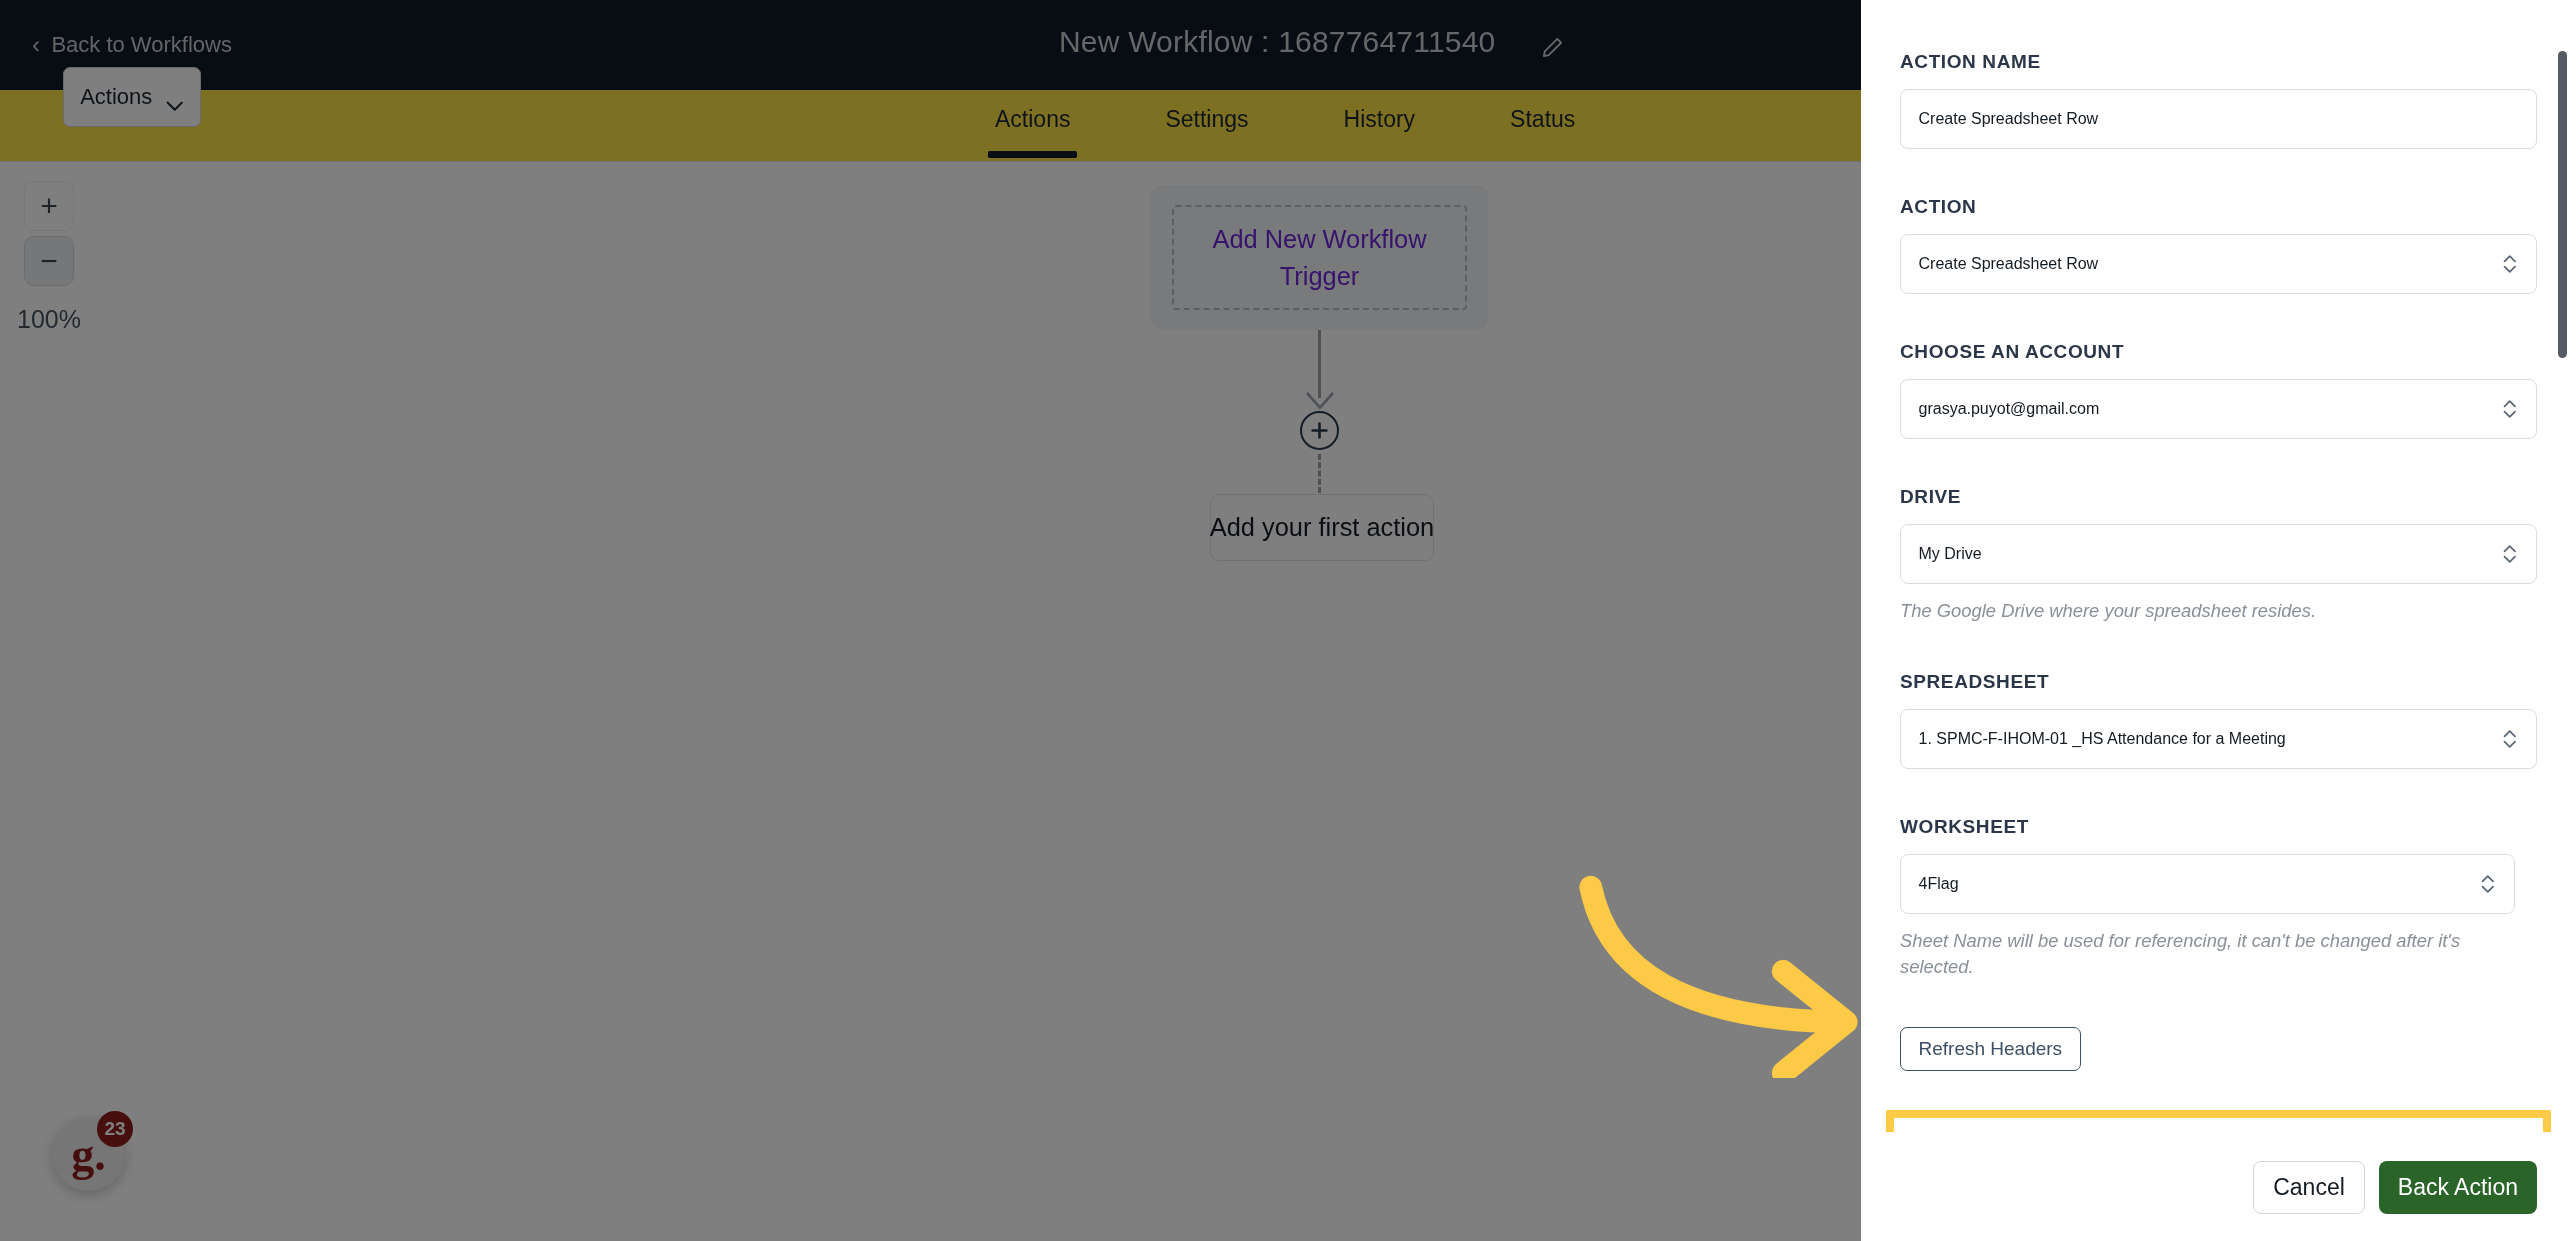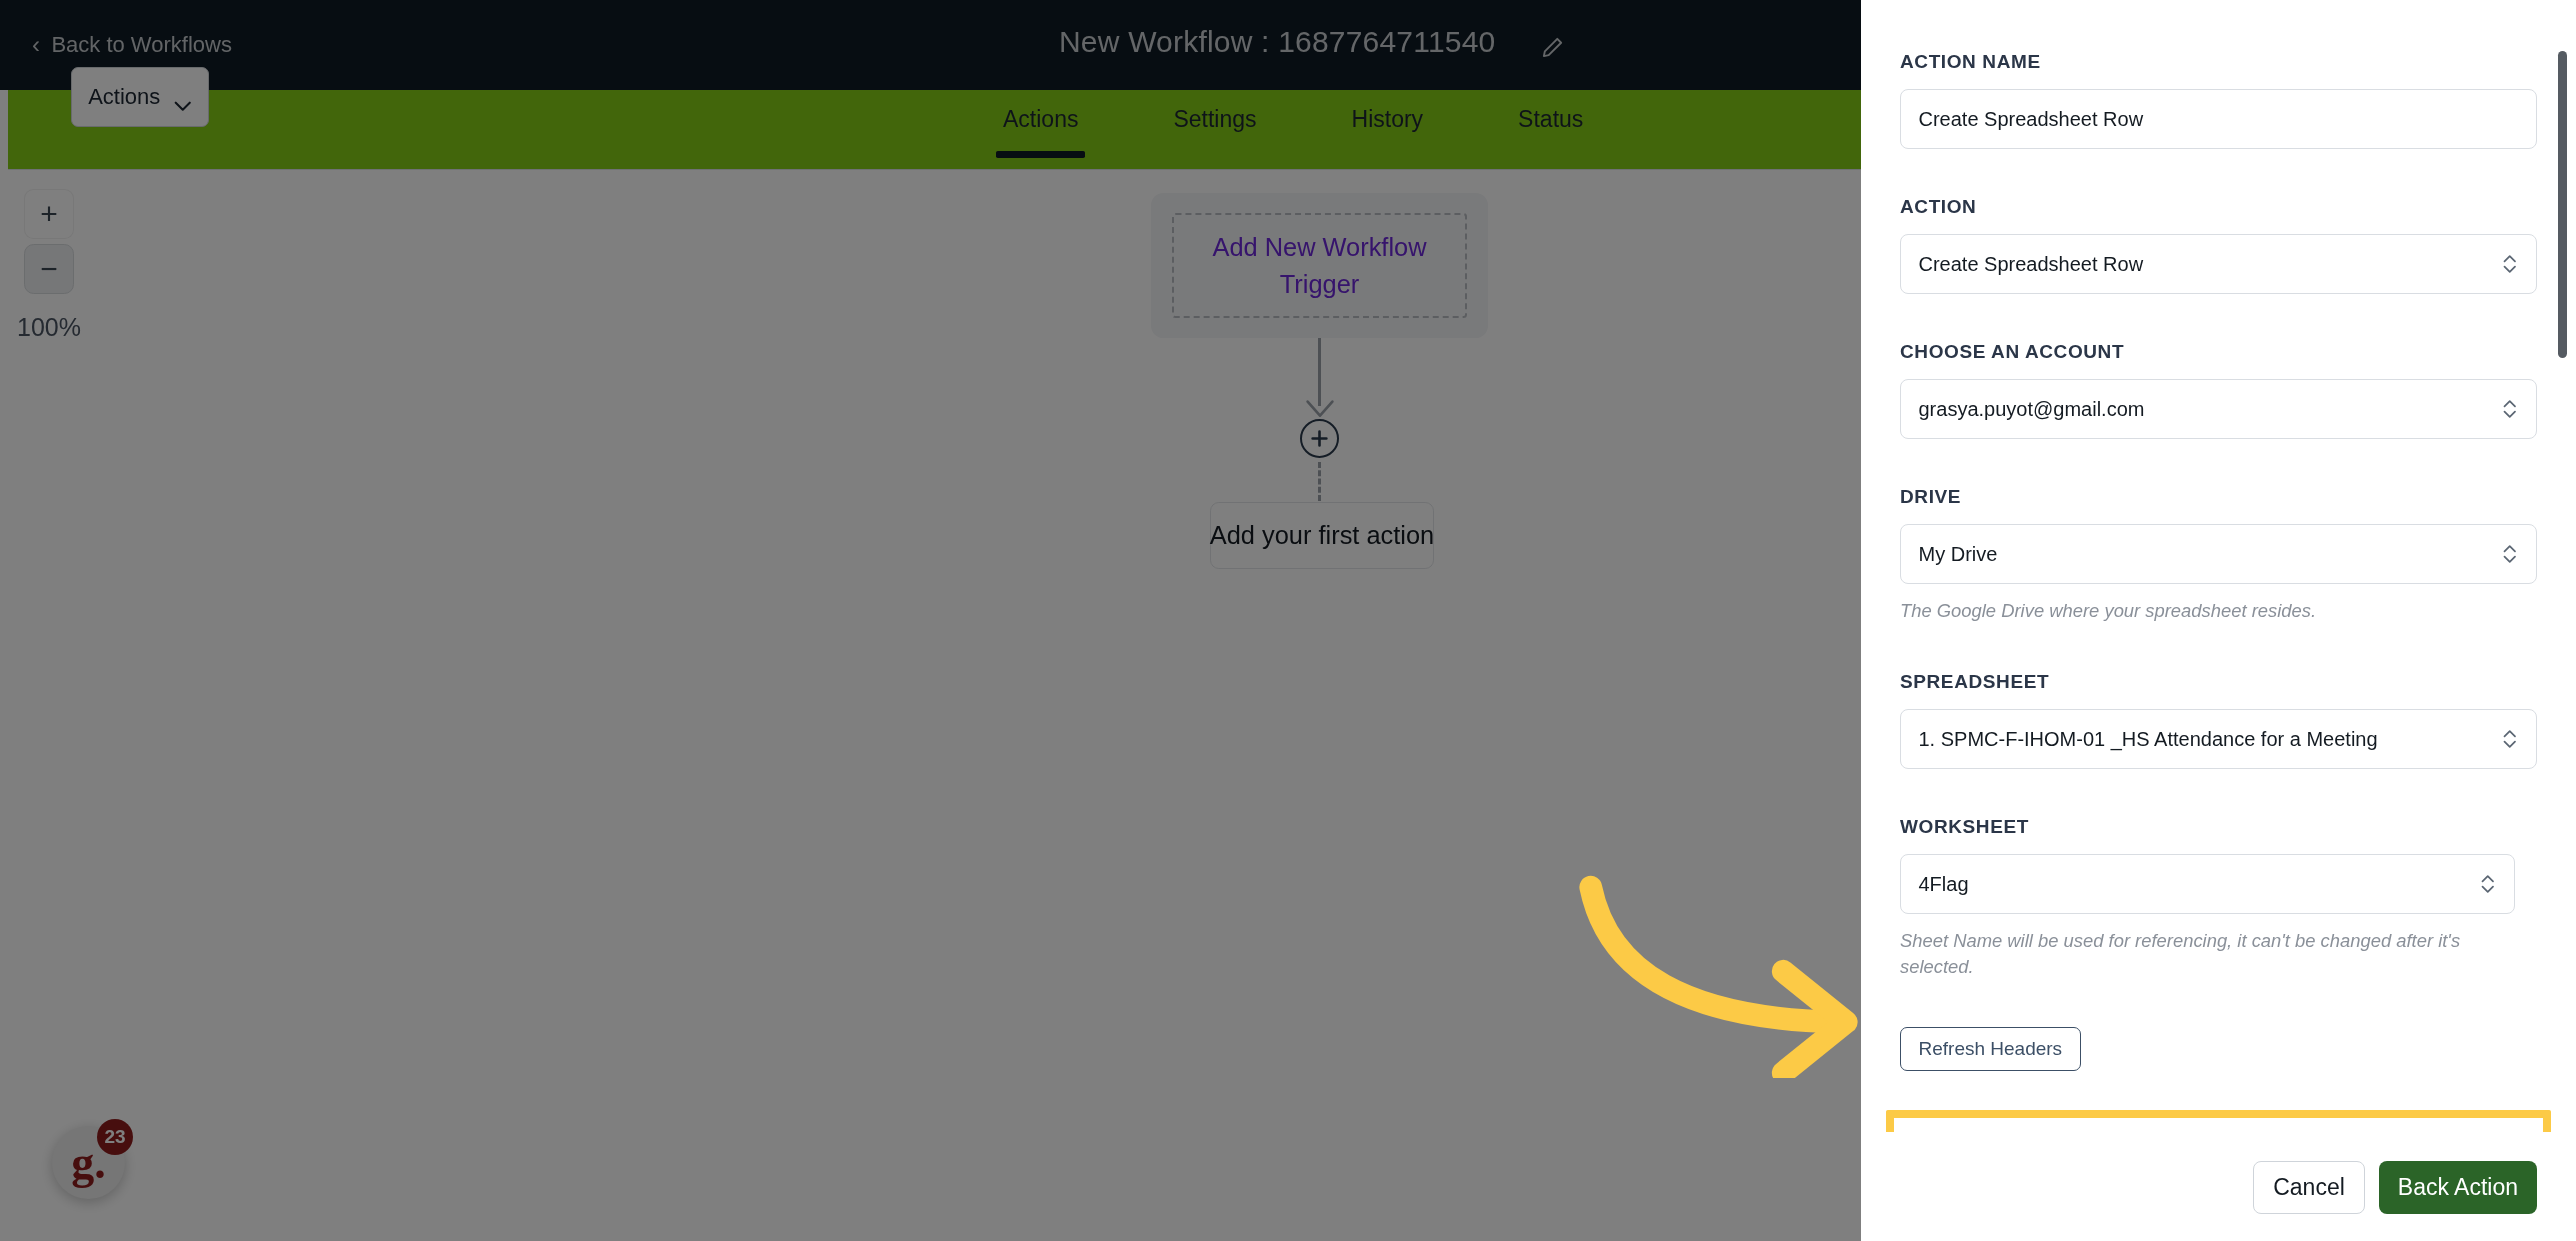--- a/index.html
+++ b/index.html
@@ -66,24 +66,23 @@
     font-size: 30px;
     white-space: nowrap;
     letter-spacing: 0.2px;
   }
   .pencil-icon { width: 23px; height: 23px; display: block; }
   .pencil-icon svg { display: block; }
 
   
   .tabbar {
     position: relative;
-    height: 80px;
-    background: #84cc16;
+    height: 72px;
+    background: #fde047;
     border-bottom: 1.8px solid #dfe2e6;
-    margin-left: 8px;
   }
   .actions-dd {
     position: absolute;
     left: 63px;
     top: -23px;
     width: 138px;
     height: 60px;
     border: 1.8px solid #d0d4d9;
     border-radius: 7px;
     background: #ffffff;
@@ -317,21 +316,21 @@
   }
   .f-control {
     position: relative;
     height: 60px;
     border: 1.8px solid #d9dde2;
     border-radius: 8px;
     background: #ffffff;
     display: flex;
     align-items: center;
     padding: 0 49px 0 17.5px;
-    font-size: 20px;
+    font-size: 16px;
     color: #141b22;
     white-space: nowrap;
     overflow: hidden;
     cursor: pointer;
   }
   .f-control.input { cursor: text; padding-right: 17.5px; }
   .f-control.narrow { width: 615px; }
   .sel-caret {
     position: absolute;
     right: 17.5px;

